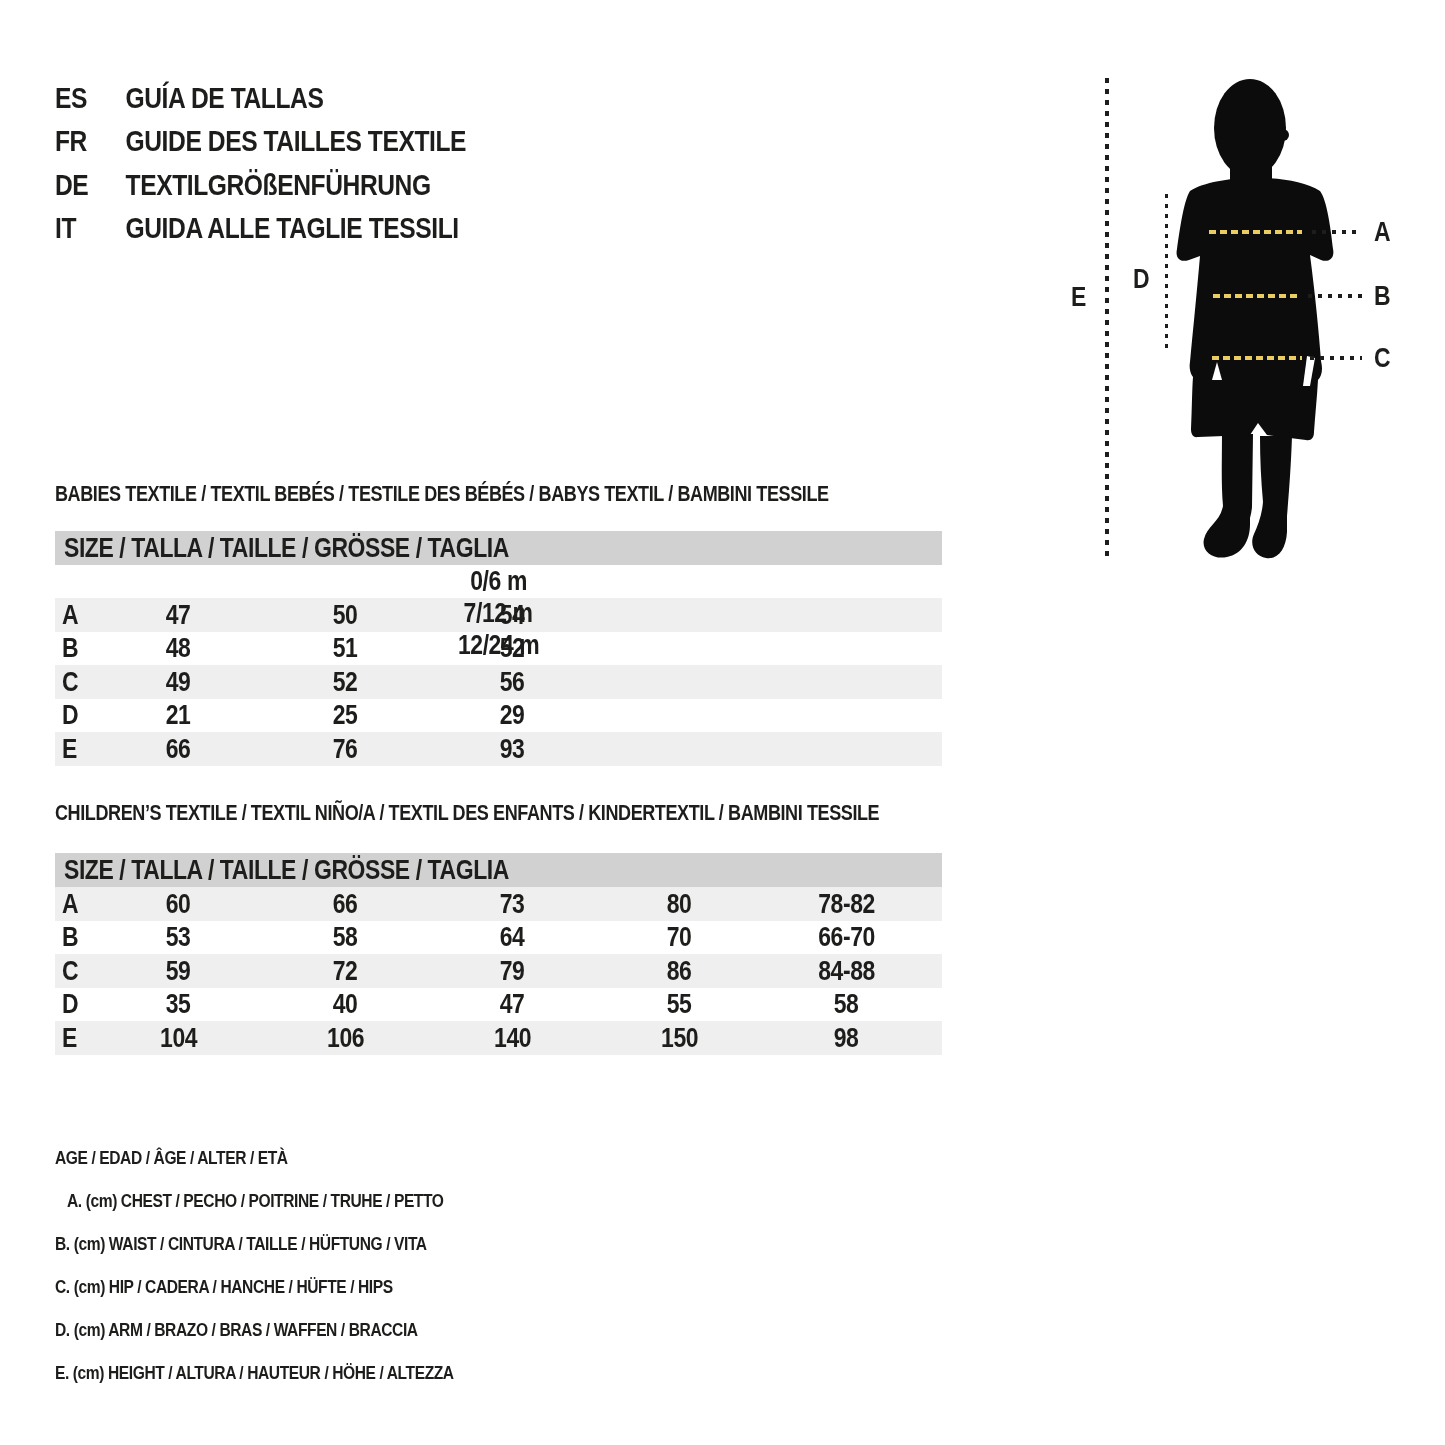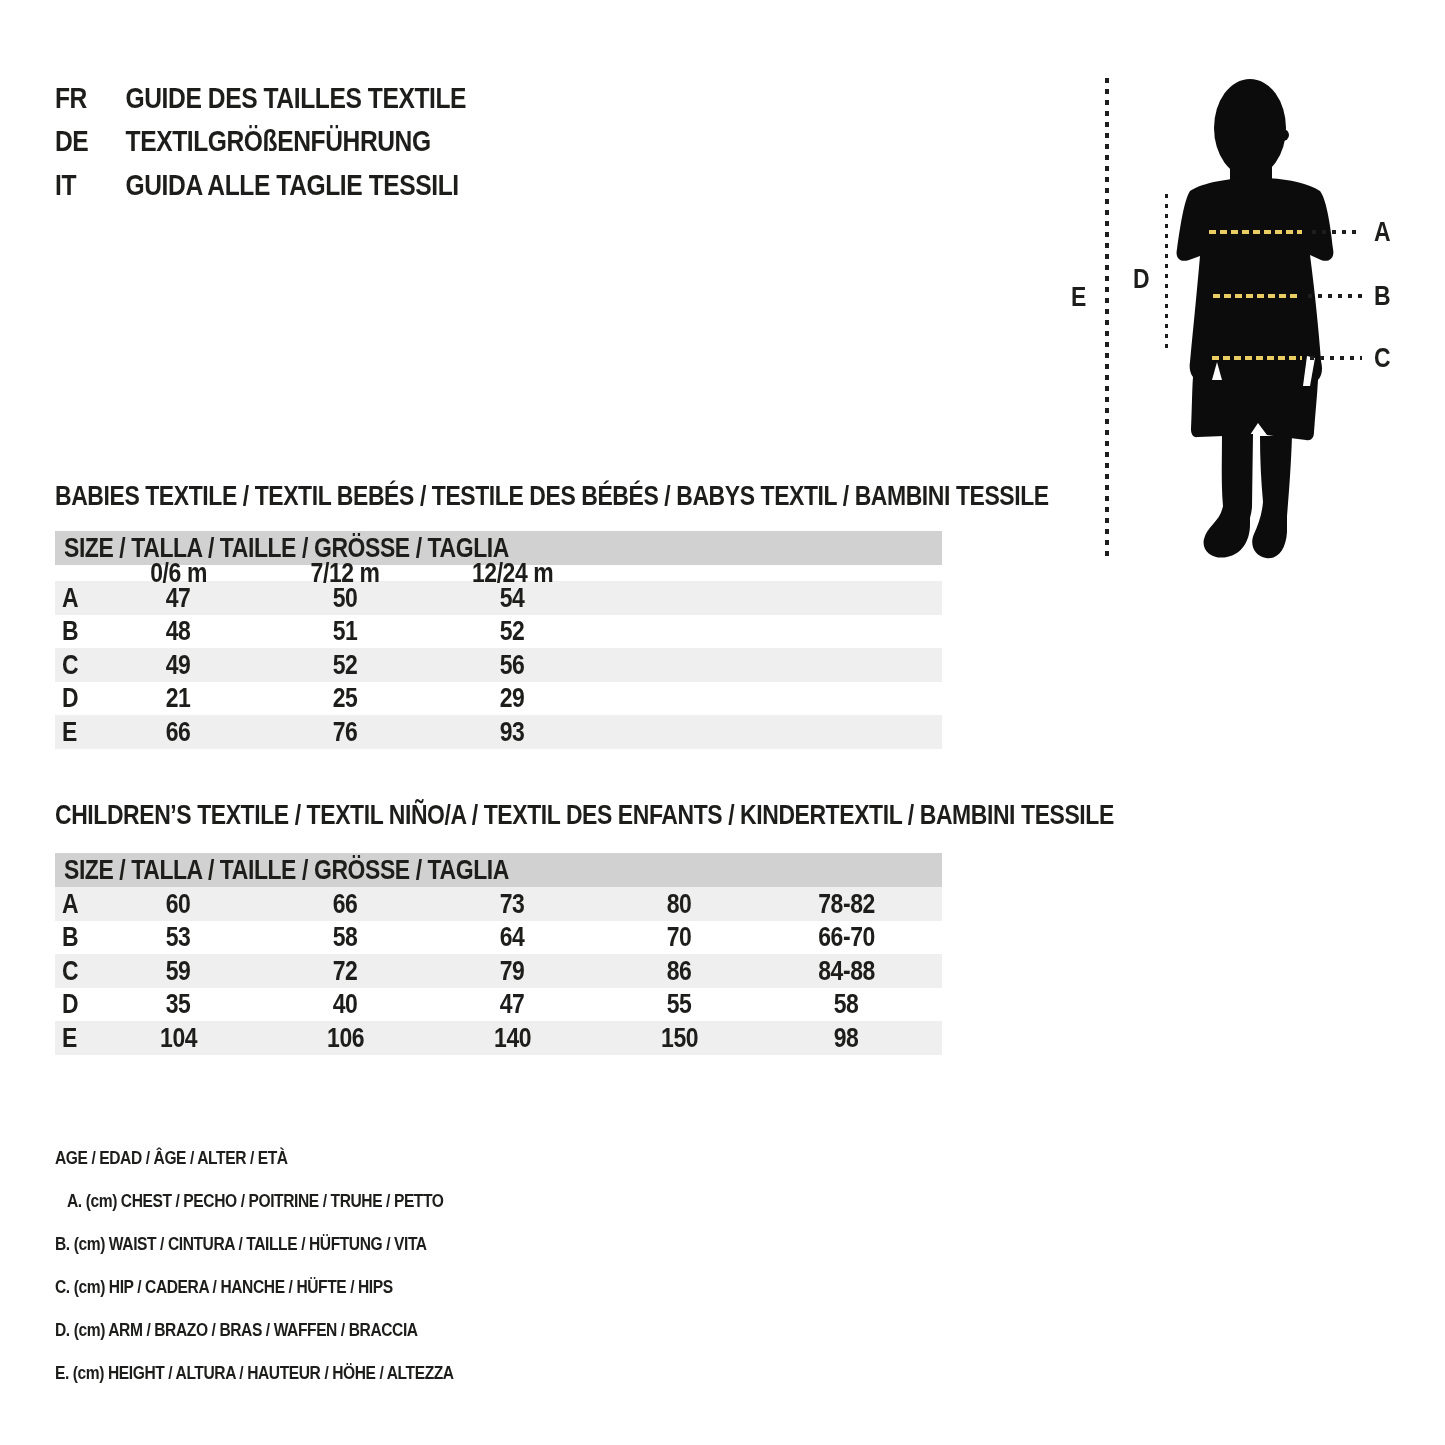--- a/index.html
+++ b/index.html
@@ -16,33 +16,33 @@
   .lx, .cx { display:inline-block; white-space:nowrap; transform:scaleX(0.82); }
   .lx { transform-origin:0 50%; }
   .cx { transform-origin:50% 50%; }
 
   
   .lang-block { left:55px; top:76px; }
   .lang-row { height:43.5px; display:flex; align-items:center; font-size:30px; }
   .lang-code { display:inline-block; width:86px; }
 
   
-  .section-title { font-size:28px; height:30px; display:flex; align-items:center; }
+  .section-title { font-size:22px; height:30px; display:flex; }
 
   
   .size-bar {
     width:887px; height:34px; background:#d1d1d1;
     display:flex; align-items:center; padding-left:9px; font-size:28px;
   }
   .tbl { width:887px; font-size:28px; }
   .trow { display:flex; width:887px; align-items:center; }
   .trow.shade { background:#efefef; }
   .cell-label { width:40px; padding-left:7px; display:flex; justify-content:flex-start; align-items:center; }
   .cell { width:167px; display:flex; justify-content:center; align-items:center; }
-  .hrow { height:16px; }
+  .hrow { height:33px;flex-direction:column; }
   .drow { height:33.5px; }
 
   
   .legend-line { height:30px; display:flex; align-items:center; font-size:19px; left:55px; }
 
   
   .vdots-e {
     width:4px;
     background:repeating-linear-gradient(180deg,#1d1d1b 0 5px,transparent 5px 11px);
   }
@@ -57,20 +57,23 @@
   .hdash-k {
     height:4px;
     background:repeating-linear-gradient(90deg,#1d1d1b 0 4px,transparent 4px 10px);
   }
   .measure-label { font-size:28px; height:30px; display:flex; align-items:center; }
 </style>
 </head>
 <body>
 
 <div class="abs lang-block">
+  <div class="lang-row">
+    <span class="lx"><span class="lang-code">ES</span><span>GUÍA DE TALLAS</span></span>
+  </div>
   <div class="lang-row">
     <span class="lx"><span class="lang-code">FR</span><span>GUIDE DES TAILLES TEXTILE</span></span>
   </div>
   <div class="lang-row">
     <span class="lx"><span class="lang-code">DE</span><span>TEXTILGRÖßENFÜHRUNG</span></span>
   </div>
   <div class="lang-row">
     <span class="lx"><span class="lang-code">IT</span><span>GUIDA ALLE TAGLIE TESSILI</span></span>
   </div>
 </div>

